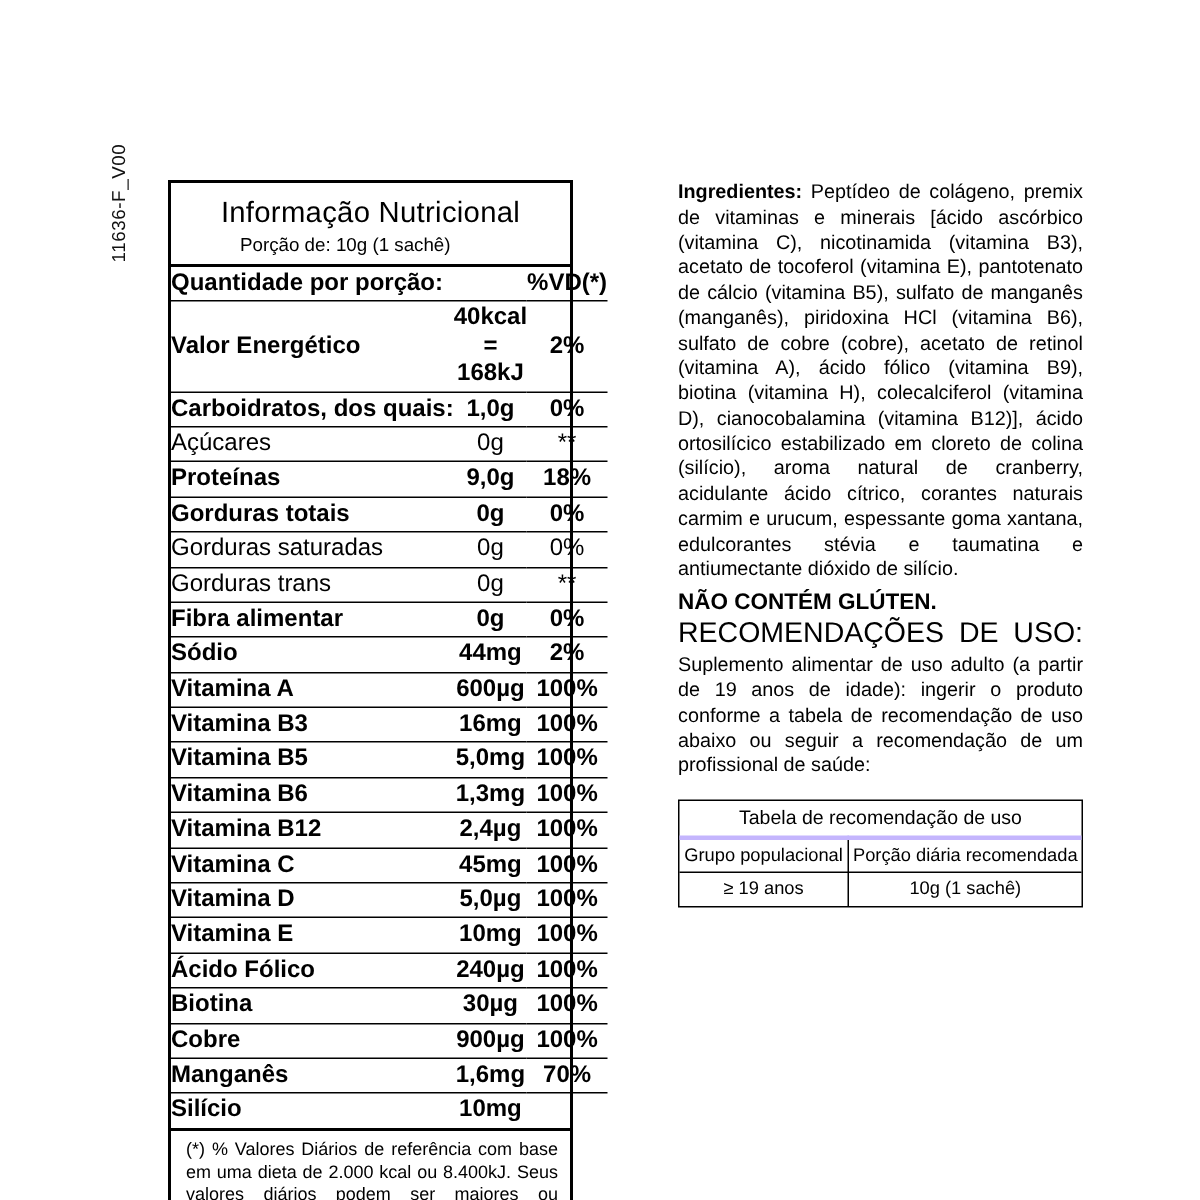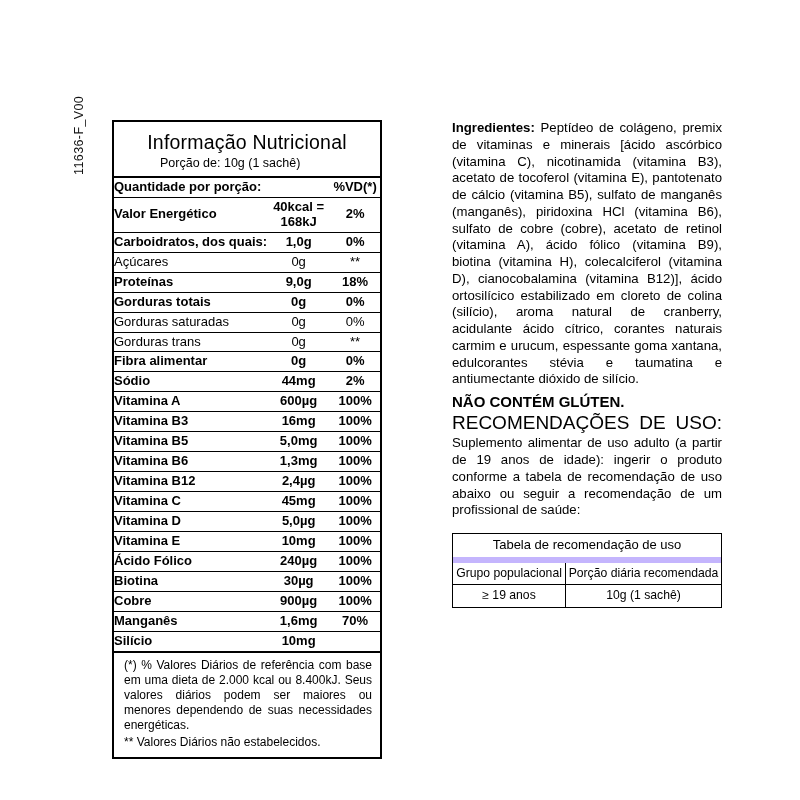--- a/index.html
+++ b/index.html
@@ -56,21 +56,21 @@
   .nutri-sub {
     font-size: 12.5px;
     padding: 0 0 6px 10px;
     margin-left: 36px;
   }
   .rule-thick { border-top: 2px solid #000; }
 
   table.nt {
     width: 100%;
     border-collapse: collapse;
-    font-size: 13px;
+    font-size: 16px;
   }
   table.nt td {
     padding: 2px 0 2px 0;
     vertical-align: middle;
     line-height: 1.15;
   }
   td.c-name { padding-left: 10px; text-align: left; white-space: nowrap; }
   td.c-name.indent { }
   td.c-val  { text-align: center; width: 92px; margin-left: 27px; }
   td.c-vd   { text-align: center; width: 58px; padding-right: 6px; }
@@ -129,21 +129,21 @@
     width: 100%;
     border-collapse: collapse;
     font-size: 12.2px;
   }
   .rectbl td {
     padding: 3px 2px;
     text-align: center;
   }
   .rectbl .title-row td {
     font-size: 13px;
-    border-bottom: 6px solid #c4b5fd;
+    border-bottom: 3px solid #c4b5fd;
   }
   .rectbl .col-head td {
     border-bottom: 1px solid #000;
   }
   .rectbl .col-head td:first-child,
   .rectbl .data-row td:first-child {
     border-right: 1px solid #000;
     width: 42%;
   }
 </style>

